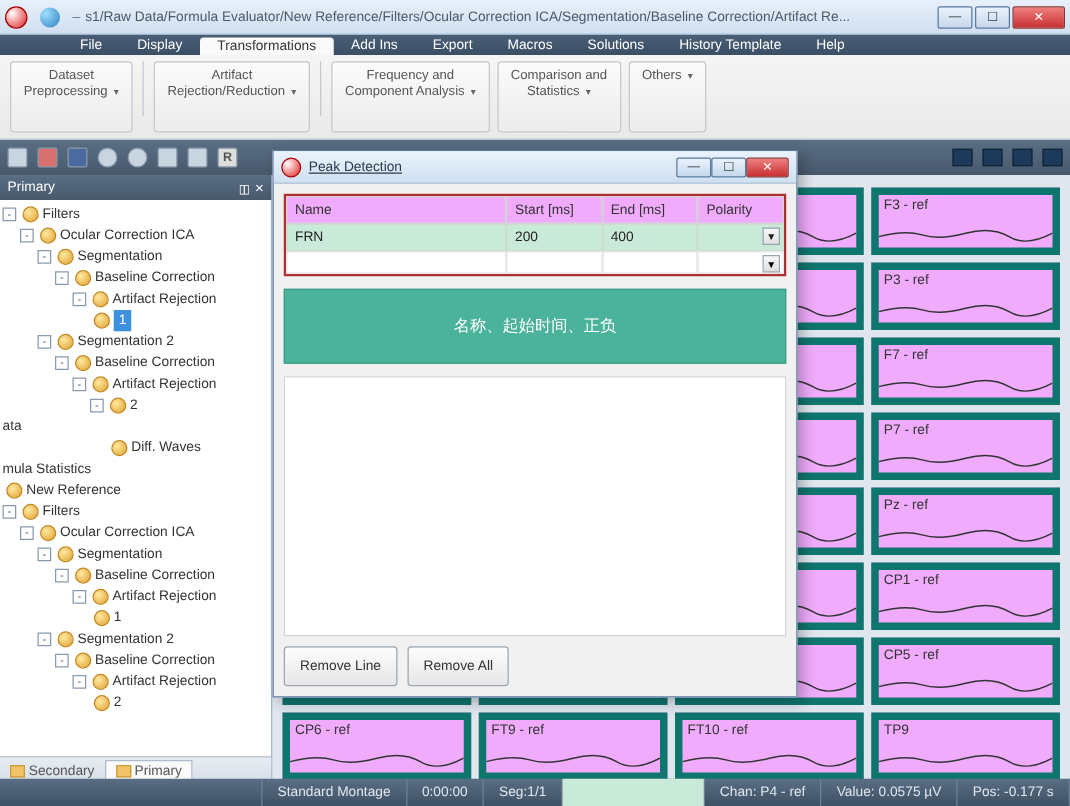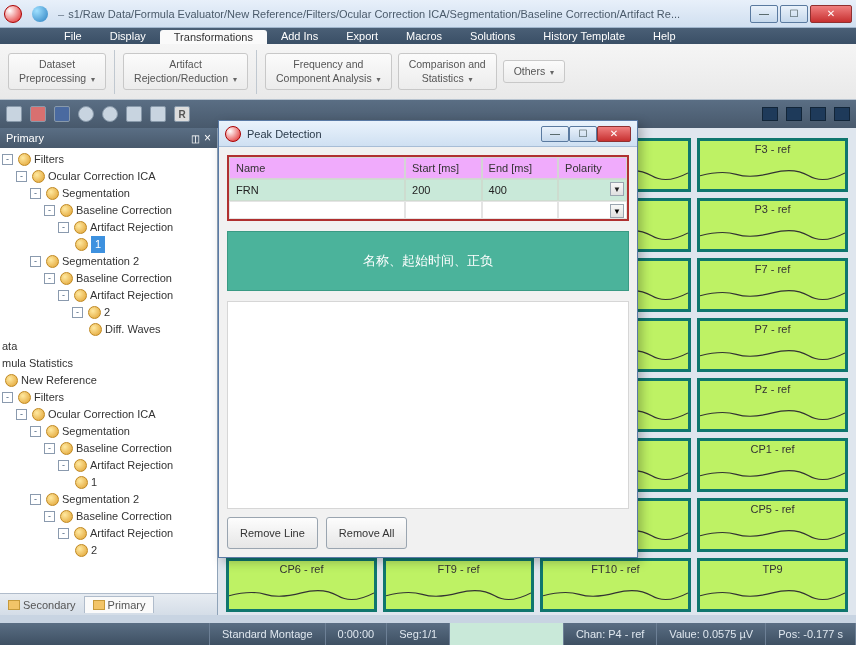--- a/index.html
+++ b/index.html
@@ -14,21 +14,21 @@
 .winbtns{display:flex;gap:2px;}
 .winbtn{width:28px;height:18px;border:1px solid #5a7aa0;background:linear-gradient(#eaf2fb,#c5d8ec);border-radius:2px;display:flex;align-items:center;justify-content:center;font-size:10px;color:#344;}
 .winbtn.close{background:linear-gradient(#f08080,#c73030);color:#fff;border-color:#903030;width:42px;}
 
 
 .menubar{height:16px;background:linear-gradient(#4a5f76,#3a4f66);display:flex;align-items:stretch;padding-left:50px;}
 .menuitem{padding:0 14px;display:flex;align-items:center;color:#fff;cursor:pointer;}
 .menuitem.active{background:#fafafa;color:#333;border-radius:3px 3px 0 0;margin-top:2px;}
 
 
-.ribbon{height:56px;background:linear-gradient(#f5f5f5,#e9e9e9);border-bottom:1px solid #b8c4d0;display:flex;align-items:center;padding:16px 8px;gap:6px;}
+.ribbon{height:68px;background:linear-gradient(#f5f5f5,#e9e9e9);border-bottom:1px solid #b8c4d0;display:flex;padding:5px 8px;gap:6px;}
 .ribgrp{padding:4px 10px;border:1px solid #c8c8c8;border-radius:3px;background:linear-gradient(#fbfbfb,#ececec);text-align:center;color:#555;line-height:1.25;cursor:pointer;font-size:10.5px;}
 .ribgrp .dd{color:#666;font-size:8px;margin-left:2px;}
 .ribsep{width:1px;height:44px;background:#c0c8d0;margin:0 2px;}
 
 
 .icobar{height:28px;background:linear-gradient(#5a6e84,#48596c);display:flex;align-items:center;padding:0 6px;gap:8px;}
 .icobar .ico{width:16px;height:16px;background:#c8d4e0;border:1px solid #8899aa;border-radius:2px;}
 .icobar .spacer{flex:1;}
 .icobar .ricon{width:16px;height:14px;background:#1e3a5a;border:1px solid #122538;}
 
@@ -46,33 +46,33 @@
 .tree .tw{width:11px;height:11px;border:1px solid #8a9aae;display:inline-flex;align-items:center;justify-content:center;font-size:9px;color:#46607c;margin-right:2px;background:#fff;}
 .tree .gear{width:13px;height:13px;border-radius:50%;background:radial-gradient(circle at 35% 35%,#ffe9a0,#e0a030);margin:0 3px;display:inline-block;border:1px solid #c08820;}
 .tree .sel{background:#3d91df;color:#fff;padding:0 4px;display:inline-block;}
 .sidetabs{height:22px;background:linear-gradient(#e7ecf2,#d4dde7);display:flex;align-items:center;border-top:1px solid #b0bccb;}
 .sidetab{padding:2px 8px;display:flex;align-items:center;gap:3px;color:#555;}
 .sidetab .fold{width:12px;height:10px;background:#f2c468;border:1px solid #c79a3a;}
 .sidetab.active{background:#fafafa;border:1px solid #b0bccb;border-bottom:none;}
 
 
 .chans{flex:1;background:#dfe6ee;position:relative;padding:10px 8px;display:grid;grid-template-columns:repeat(4,1fr);grid-auto-rows:54px;gap:6px;}
-.chan{background:#bef264;border:3px solid #0f766e;position:relative;padding:2px 4px;font-size:10px;color:#333;text-align:center;}
+.chan{background:#f0abfc;border:6px solid #0f766e;position:relative;padding:2px 4px;font-size:10px;color:#333;}
 .chan svg{position:absolute;inset:0;}
 
 
 .status{position:absolute;left:0;right:0;bottom:0;height:22px;background:linear-gradient(#5a6e84,#3e5063);display:flex;align-items:center;color:#dfe7ef;font-size:11px;}
 .status .cell{padding:0 12px;border-right:1px solid #6d8096;height:100%;display:flex;align-items:center;}
 .status .grow{flex:1;}
 
 
 .dialog{position:absolute;left:218px;top:120px;width:420px;height:438px;background:#f1f1f1;border:1px solid #5a7aa5;box-shadow:4px 4px 10px rgba(0,0,0,.25);}
 .dlgtitle{height:26px;background:linear-gradient(#eaf3fc,#cfe0f2);display:flex;align-items:center;padding:0 6px;border-bottom:1px solid #a7bdd6;}
 .dlgtitle .ico{width:16px;height:16px;border-radius:50%;background:radial-gradient(circle at 30% 30%,#fff,#e02020);border:1px solid #a00;margin-right:6px;}
-.dlgtitle .t{flex:1;color:#2a3a4a;}
+.dlgtitle .t{flex:1;color:#2a3a4a;text-decoration:underline;}
 .dlgtitle .winbtn{height:16px;}
 .dlgbody{padding:8px;height:calc(100% - 26px);display:flex;flex-direction:column;}
 .gridwrap{border:2px solid #b03030;background:#fff;}
 .ghdr{display:grid;grid-template-columns:2.3fr 1fr 1fr 0.9fr;background:#f0abfc;}
 .ghdr div{padding:4px 6px;border:1px solid #d4d4d4;color:#333;}
 .grow{display:grid;grid-template-columns:2.3fr 1fr 1fr 0.9fr;background:#c9e9d9;}
 .grow div{padding:4px 6px;border:1px solid #cddccf;color:#222;position:relative;}
 .grow2{display:grid;grid-template-columns:2.3fr 1fr 1fr 0.9fr;background:#fff;}
 .grow2 div{height:18px;border:1px solid #e4e4e4;}
 .pol-dd{position:absolute;right:2px;top:2px;width:14px;height:14px;background:linear-gradient(#f8f8f8,#e0e0e0);border:1px solid #9aa5b0;font-size:8px;display:flex;align-items:center;justify-content:center;}
@@ -195,27 +195,27 @@
           <span class="gear"></span>
           <span>Artifact Rejection</span>
         </div>
         <div class="row">
           <span class="ind" style="width: 70px;"></span>
           <span class="tw">-</span>
           <span class="gear"></span>
           <span>2</span>
         </div>
         <div class="row">
-          <span class="ind" style="width: 84px;"></span>
-          <span class="gear"></span>
-          <span>Diff. Waves</span>
-        </div>
-        <div class="row">
           <span class="ind" style="width: 0px;"></span>
           <span>ata</span>
+        </div>
+        <div class="row">
+          <span class="ind" style="width: 84px;"></span>
+          <span class="gear"></span>
+          <span>Diff. Waves</span>
         </div>
         <div class="row">
           <span class="ind" style="width: 0px;"></span>
           <span>mula Statistics</span>
         </div>
         <div class="row">
           <span class="ind" style="width: 0px;"></span>
           <span class="gear"></span>
           <span>New Reference</span>
         </div>

